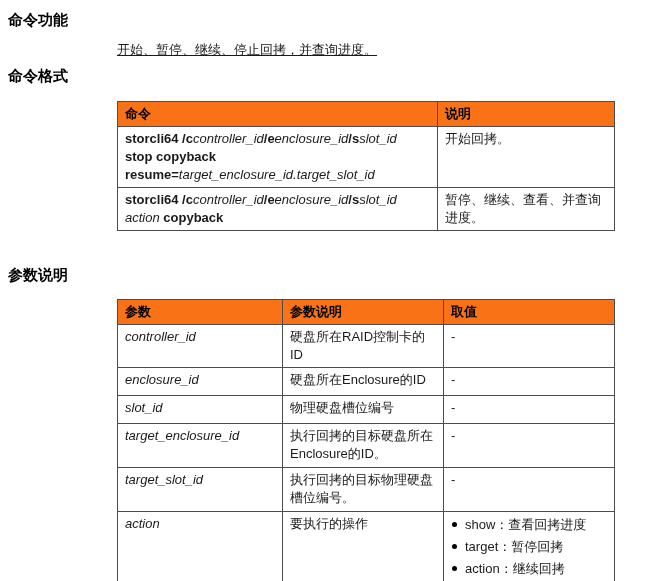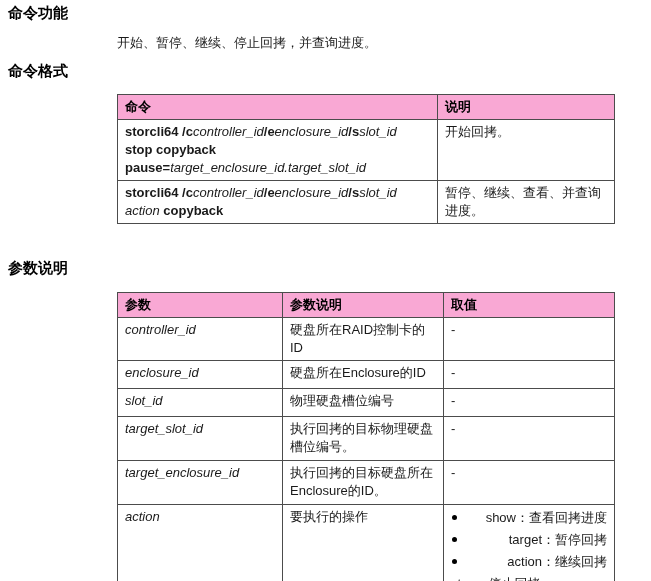--- a/index.html
+++ b/index.html
@@ -5,49 +5,49 @@
   html,body{margin:0;padding:0;}
   body{
     width:651px;height:581px;background:#ffffff;overflow:hidden;
     font-family:"Liberation Sans","DejaVu Sans",sans-serif;
     color:#1a1a1a;
   }
   .heading{
     font-size:15px;font-weight:bold;color:#000;
     margin:0 0 0 8px;line-height:20px;
   }
-  #h-func{padding-top:3px;}
-  #h-format{margin-top:9px;}
+  #h-func{padding-top:10px;}
+  #h-format{margin-top:9px;font-family:Liberation Mono, monospace;}
   #h-params{margin-top:34px;}
   .body-text{
-    margin:11px 37px 0 117px;font-size:13px;line-height:18px;
+    margin:11px 37px 0 117px;font-size:13px;line-height:18px;text-decoration:underline;
   }
   table{
     border-collapse:collapse;table-layout:fixed;
     margin-left:117px;width:497px;font-size:13px;
   }
   #command-table{margin-top:13px;}
   #param-table{margin-top:14px;}
   th,td{
     border:1px solid #4c4c4c;padding:3px 7px;vertical-align:top;
     text-align:left;line-height:18px;font-weight:normal;
     overflow:hidden;word-wrap:break-word;
   }
-  th{background:#f9a8d4;font-weight:bold;color:#000;}
+  th{background:#f97316;font-weight:bold;color:#000;}
   tr.h24{height:24px;}
   tr.h28{height:28px;}
   tr.h43{height:43px;}
   tr.h44{height:44px;}
   tr.h61{height:61px;}
   tr.h85{height:85px;}
   .b{font-weight:bold;}
   .i{font-style:italic;}
   td.param{font-style:italic;}
   ul.vals{list-style:none;margin:0;padding:0;}
-  ul.vals li{display:flex;align-items:flex-start;margin:1px 0 5px 0;line-height:17px;justify-content:space-between;}
+  ul.vals li{display:flex;align-items:flex-start;margin:1px 0 5px 0;line-height:17px;}
   ul.vals .dot{
     width:5px;height:5px;border-radius:50%;background:#000;
     margin:6px 8px 0 1px;flex:none;
   }
 </style>
 </head>
 <body>
 
 <h2 class="heading" id="h-func">命令功能</h2>
 
@@ -61,21 +61,21 @@
       <col style="width:177px">
     </colgroup>
   <thead>
     <tr class="h24">
       <th>命令</th>
       <th>说明</th>
     </tr>
   </thead>
   <tbody>
     <tr class="h61">
-      <td><span class="b">storcli64 /c</span><span class="i">controller_id</span><span class="b">/e</span><span class="i">enclosure_id</span><span class="b">/s</span><span class="i">slot_id</span><br><span class="b">stop copyback</span><br><span class="b">pause=</span><span class="i">target_enclosure_id.target_slot_id</span></td>
+      <td><span class="b">storcli64 /c</span><span class="i">controller_id</span><span class="b">/e</span><span class="i">enclosure_id</span><span class="b">/s</span><span class="i">slot_id</span><br><span class="b">stop copyback</span><br><span class="b">resume=</span><span class="i">target_enclosure_id.target_slot_id</span></td>
       <td>开始回拷。</td>
     </tr>
     <tr class="h43">
       <td><span class="b">storcli64 /c</span><span class="i">controller_id</span><span class="b">/e</span><span class="i">enclosure_id</span><span class="b">/s</span><span class="i">slot_id</span><br><span class="i">action</span><span> </span><span class="b">copyback</span></td>
       <td>暂停、继续、查看、并查询进度。</td>
     </tr>
   </tbody>
 </table>
 
 <h2 class="heading" id="h-params">参数说明</h2>
@@ -103,27 +103,27 @@
       <td class="param">enclosure_id</td>
       <td>硬盘所在Enclosure的ID</td>
       <td>-</td>
     </tr>
     <tr class="h28">
       <td class="param">slot_id</td>
       <td>物理硬盘槽位编号</td>
       <td>-</td>
     </tr>
     <tr class="h44">
-      <td class="param">target_slot_id</td>
-      <td>执行回拷的目标物理硬盘槽位编号。</td>
+      <td class="param">target_enclosure_id</td>
+      <td>执行回拷的目标硬盘所在Enclosure的ID。</td>
       <td>-</td>
     </tr>
     <tr class="h44">
-      <td class="param">target_enclosure_id</td>
-      <td>执行回拷的目标硬盘所在Enclosure的ID。</td>
+      <td class="param">target_slot_id</td>
+      <td>执行回拷的目标物理硬盘槽位编号。</td>
       <td>-</td>
     </tr>
     <tr class="h85">
       <td class="param">action</td>
       <td>要执行的操作</td>
       <td>
         <ul class="vals">
             <li>
               <span class="dot"></span>
               <span>show：查看回拷进度</span>

